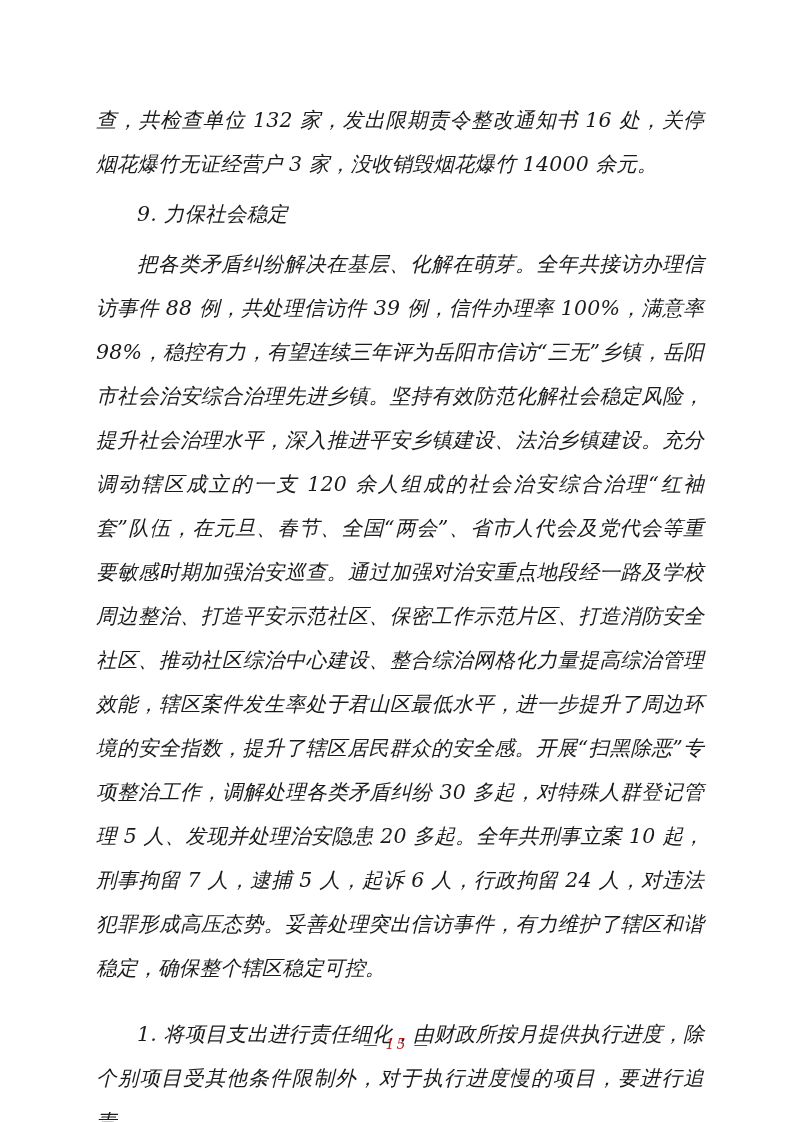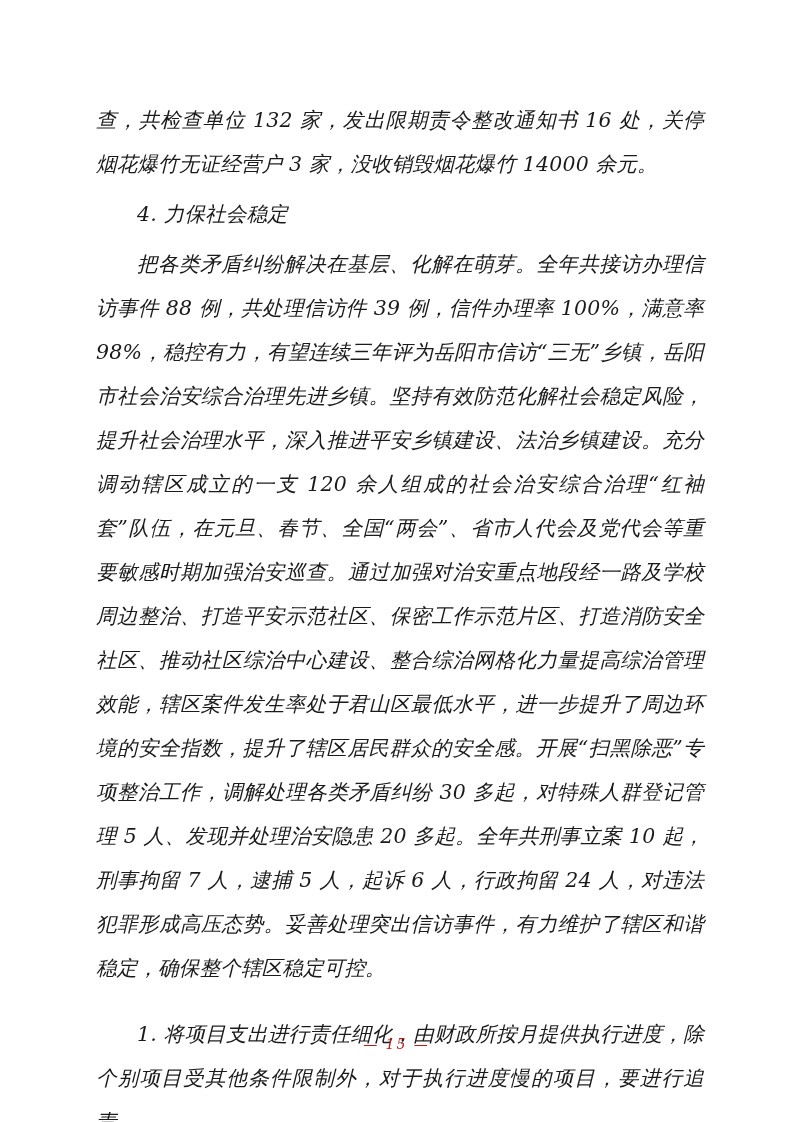--- a/index.html
+++ b/index.html
@@ -65,21 +65,21 @@
 </head>
 <body>
 
 <div class="page">
   <div class="content">
 
     <p class="para">查，共检查单位 132 家，发出限期责令整改通知书 16 处，关停烟花爆竹无证经营户 3 家，没收销毁烟花爆竹 14000 余元。</p>
 
     <div class="gap-small"></div>
 
-    <p class="para indent2">4. 力保社会稳定</p>
+    <p class="para indent2">9. 力保社会稳定</p>
 
     <div class="gap-small"></div>
 
     <p class="para indent2">把各类矛盾纠纷解决在基层、化解在萌芽。全年共接访办理信访事件 88 例，共处理信访件 39 例，信件办理率 100%，满意率 98%，稳控有力，有望连续三年评为岳阳市信访“三无”乡镇，岳阳市社会治安综合治理先进乡镇。坚持有效防范化解社会稳定风险，提升社会治理水平，深入推进平安乡镇建设、法治乡镇建设。充分调动辖区成立的一支 120 余人组成的社会治安综合治理“红袖套”队伍，在元旦、春节、全国“两会”、省市人代会及党代会等重要敏感时期加强治安巡查。通过加强对治安重点地段经一路及学校周边整治、打造平安示范社区、保密工作示范片区、打造消防安全社区、推动社区综治中心建设、整合综治网格化力量提高综治管理效能，辖区案件发生率处于君山区最低水平，进一步提升了周边环境的安全指数，提升了辖区居民群众的安全感。开展“扫黑除恶”专项整治工作，调解处理各类矛盾纠纷 30 多起，对特殊人群登记管理 5 人、发现并处理治安隐患 20 多起。全年共刑事立案 10 起，刑事拘留 7 人，逮捕 5 人，起诉 6 人，行政拘留 24 人，对违法犯罪形成高压态势。妥善处理突出信访事件，有力维护了辖区和谐稳定，确保整个辖区稳定可控。</p>
 
     <div class="gap-med"></div>
 
 
     <div class="gap-small"></div>
 

